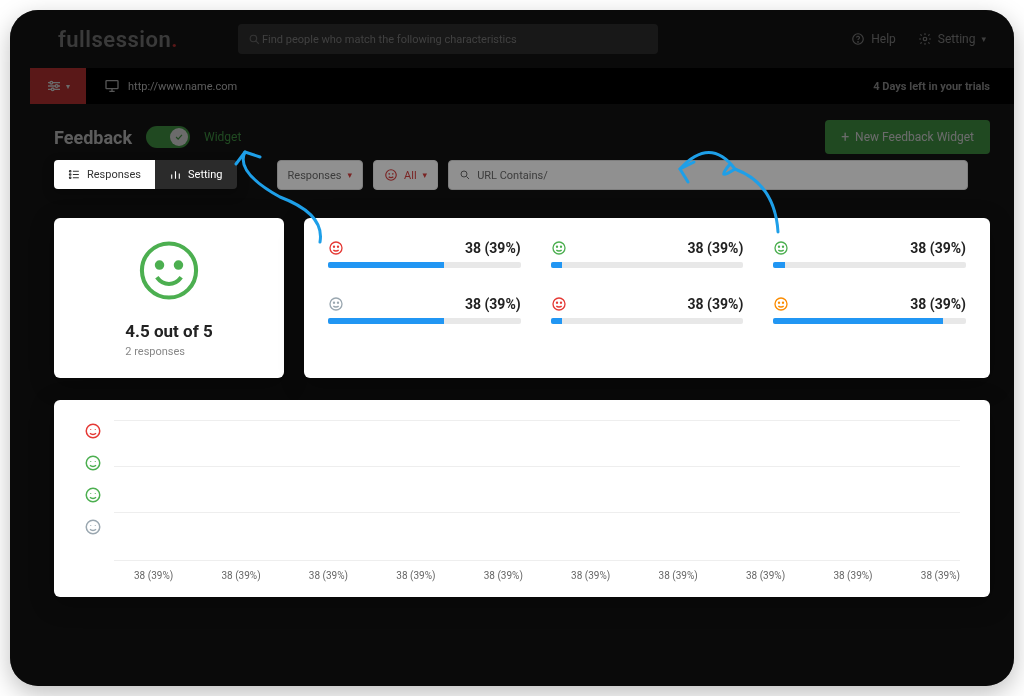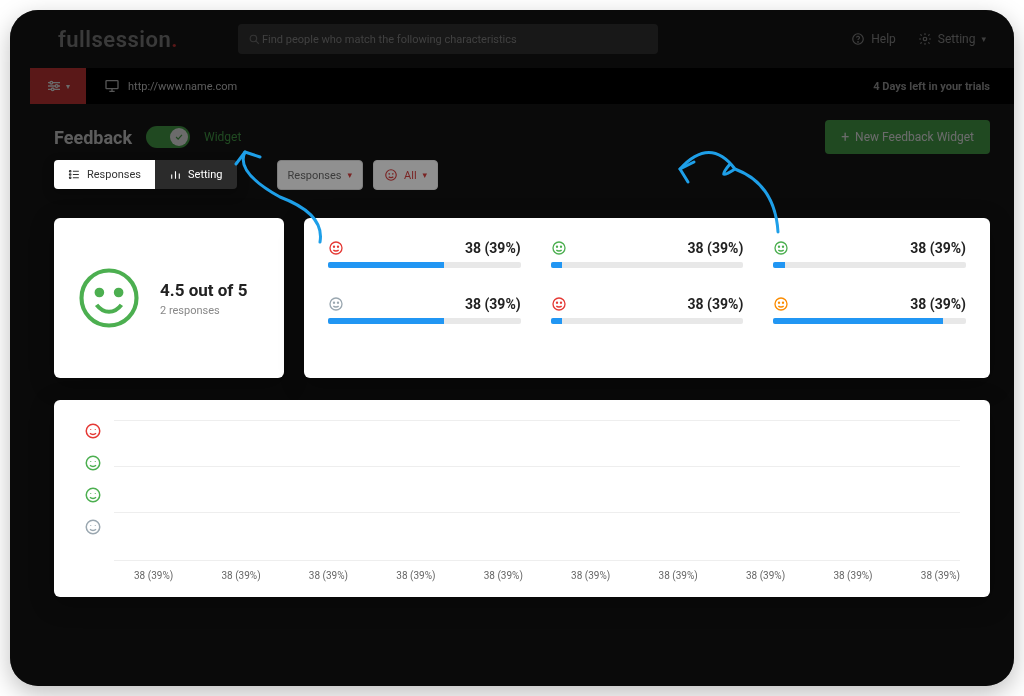--- a/index.html
+++ b/index.html
@@ -38,21 +38,21 @@
 .seg-tabs { display:flex; border-radius:4px; overflow:hidden; box-shadow:0 4px 12px rgba(0,0,0,.3); position:relative; z-index:5;}
 .seg-tab { padding:8px 14px; font-size:11px; display:flex; align-items:center; gap:6px; cursor:pointer;}
 .seg-tab.light { background:#fff; color:#333; }
 .seg-tab.dark { background:#2b2b2b; color:#fff; }
 .filter-box { background:#fff; border:1px solid #ddd; border-radius:4px; padding:6px 10px; font-size:11px; color:#666; display:flex; align-items:center; gap:6px; height:30px; opacity:.55;}
 .filter-box.all { color:#d63a3a; border-color:#eee;}
 .filter-box.url { flex:1; max-width:520px; }
 
 .content-row { display:flex; gap:20px; margin-top:28px; position:relative; z-index:5;}
 .card { background:#fff; border-radius:6px; box-shadow:0 6px 24px rgba(0,0,0,.3); }
-.score-card { width:230px; height:160px; display:flex; align-items:center; gap:18px; padding:20px 22px;}
+.score-card { width:230px; height:160px; display:flex; align-items:center; gap:18px; padding:20px 22px;flex-direction:column;}
 .smiley-big { width:66px; height:66px; }
 .score-text .big { font-size:17px; font-weight:700; color:#222; }
 .score-text .small { font-size:11px; color:#888; margin-top:4px;}
 
 .breakdown-card { flex:1; padding:22px 24px; }
 .breakdown-grid { display:grid; grid-template-columns:repeat(3,1fr); gap:28px 30px; }
 .bd-item .top { display:flex; align-items:center; justify-content:space-between; margin-bottom:6px;}
 .bd-item .top svg{width:16px;height:16px;}
 .bd-item .val { font-size:14px; font-weight:700; color:#222; }
 .bd-bar { height:6px; background:#e8e8e8; border-radius:2px; overflow:hidden;}
@@ -173,20 +173,27 @@
       <div class="filter-box all">
         <svg width="14" height="14" viewBox="0 0 24 24" fill="none" stroke="#d63a3a" stroke-width="2">
             <circle cx="12" cy="12" r="9"></circle>
             <circle cx="9" cy="10" r="0.5" fill="#d63a3a"></circle>
             <circle cx="15" cy="10" r="0.5" fill="#d63a3a"></circle>
             <path d="M8 15c1 1 2 1.5 4 1.5s3-.5 4-1.5"></path>
           </svg>
         <span>All</span>
         <span style="font-size:9px;">▾</span>
       </div>
+      <div class="filter-box url">
+        <svg width="12" height="12" viewBox="0 0 24 24" fill="none" stroke="#666" stroke-width="2">
+            <circle cx="10" cy="10" r="6"></circle>
+            <line x1="15" y1="15" x2="20" y2="20"></line>
+          </svg>
+        <span>URL Contains/</span>
+      </div>
     </div>
 
     <div class="content-row">
       <div class="card score-card">
         <svg class="smiley-big" viewBox="0 0 24 24" fill="none" stroke="#4CAF50" stroke-width="1.5">
             <circle cx="12" cy="12" r="10"></circle>
             <circle cx="8.5" cy="10" r="1" fill="#4CAF50"></circle>
             <circle cx="15.5" cy="10" r="1" fill="#4CAF50"></circle>
             <path d="M7.5 14.5c1.2 1.6 2.8 2.5 4.5 2.5s3.3-.9 4.5-2.5"></path>
           </svg>

